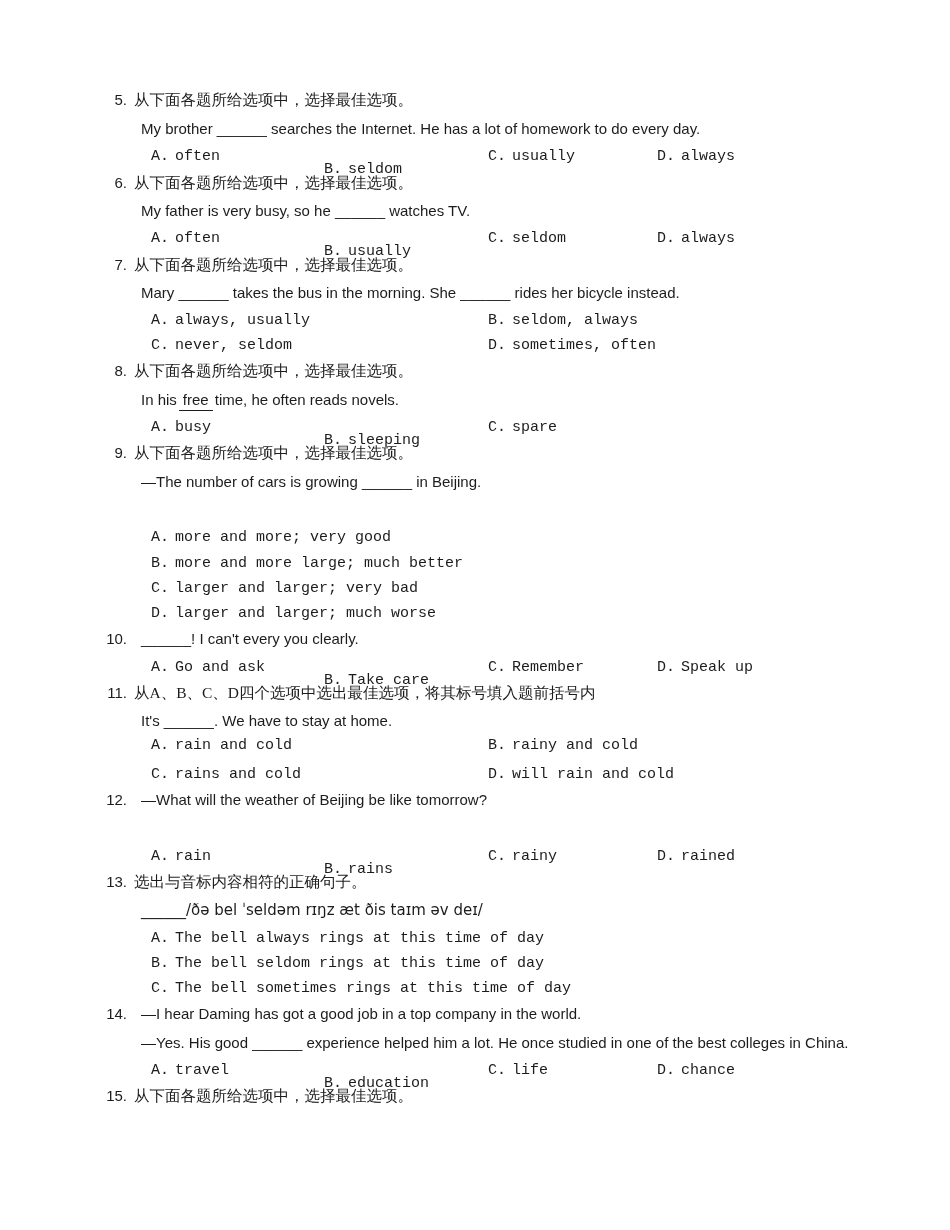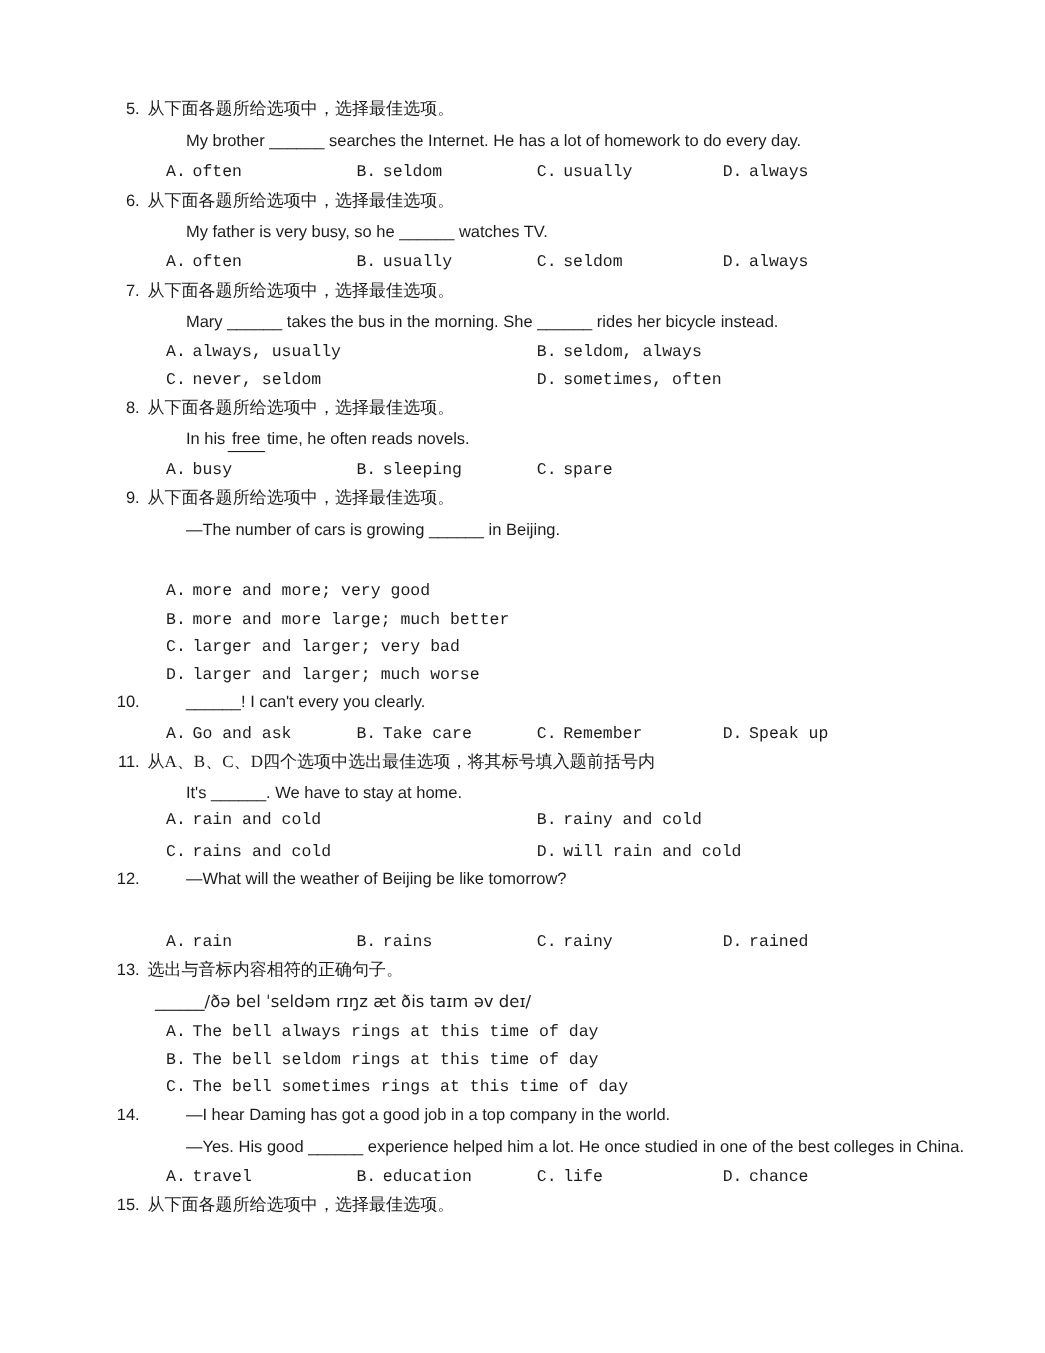--- a/index.html
+++ b/index.html
@@ -31,31 +31,30 @@
     position: absolute;
     left: 134px;
     font-family: "Liberation Serif", "DejaVu Serif", serif;
     font-size: 15.5px;
     white-space: nowrap;
   }
   .en {
     position: absolute;
     left: 141px;
     white-space: nowrap;
-    margin-left: 28px;
   }
   .ipa {
     position: absolute;
     left: 141px;
     font-family: "DejaVu Sans", sans-serif;
     white-space: nowrap;
   }
   .opt { position: absolute; white-space: nowrap; font-family: Liberation Mono, monospace; }
   .c1 { left: 151px; }
-  .c2 { left: 324px; }
+  .c2 { left: 324px; margin-top: 13px; }
   .c3 { left: 488px; }
   .c4 { left: 657px; }
   .ltr { display: inline-block; width: 24px; }
   .uword {
     display: inline-block;
     border-bottom: 1.5px solid #1c1c1c;
     padding: 0 4px;
     margin: 0 2px;
   }
 </style>

